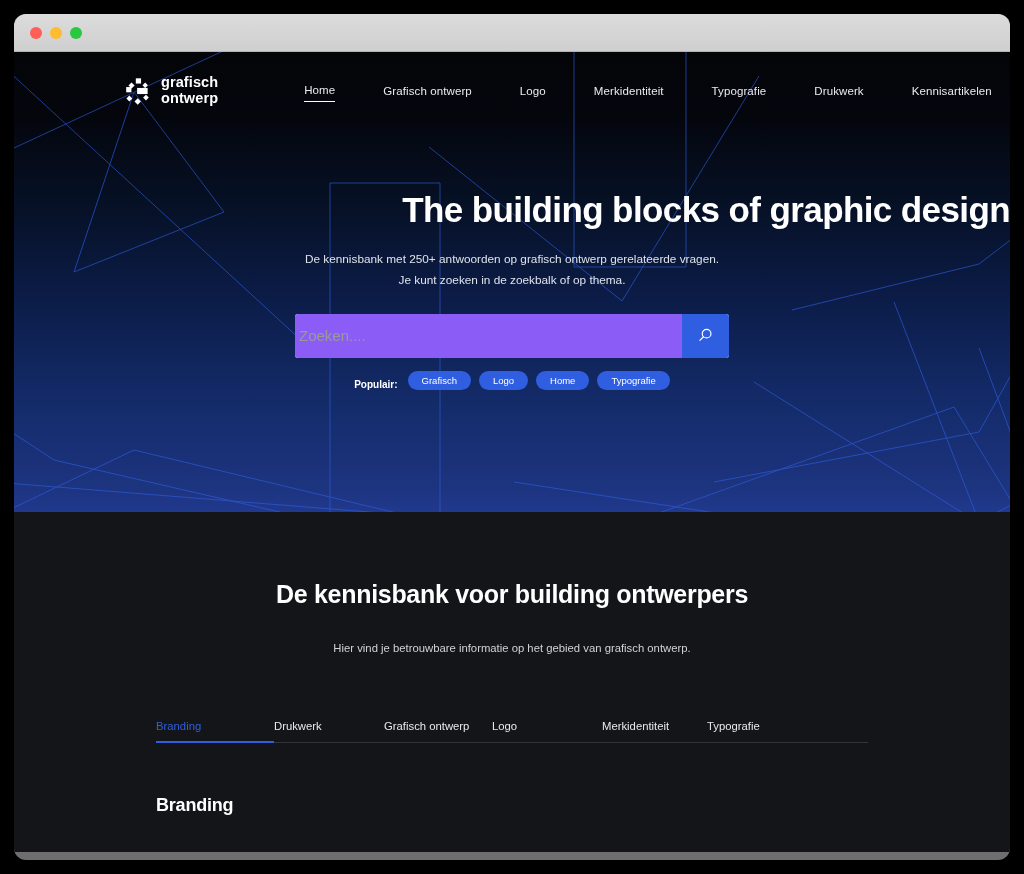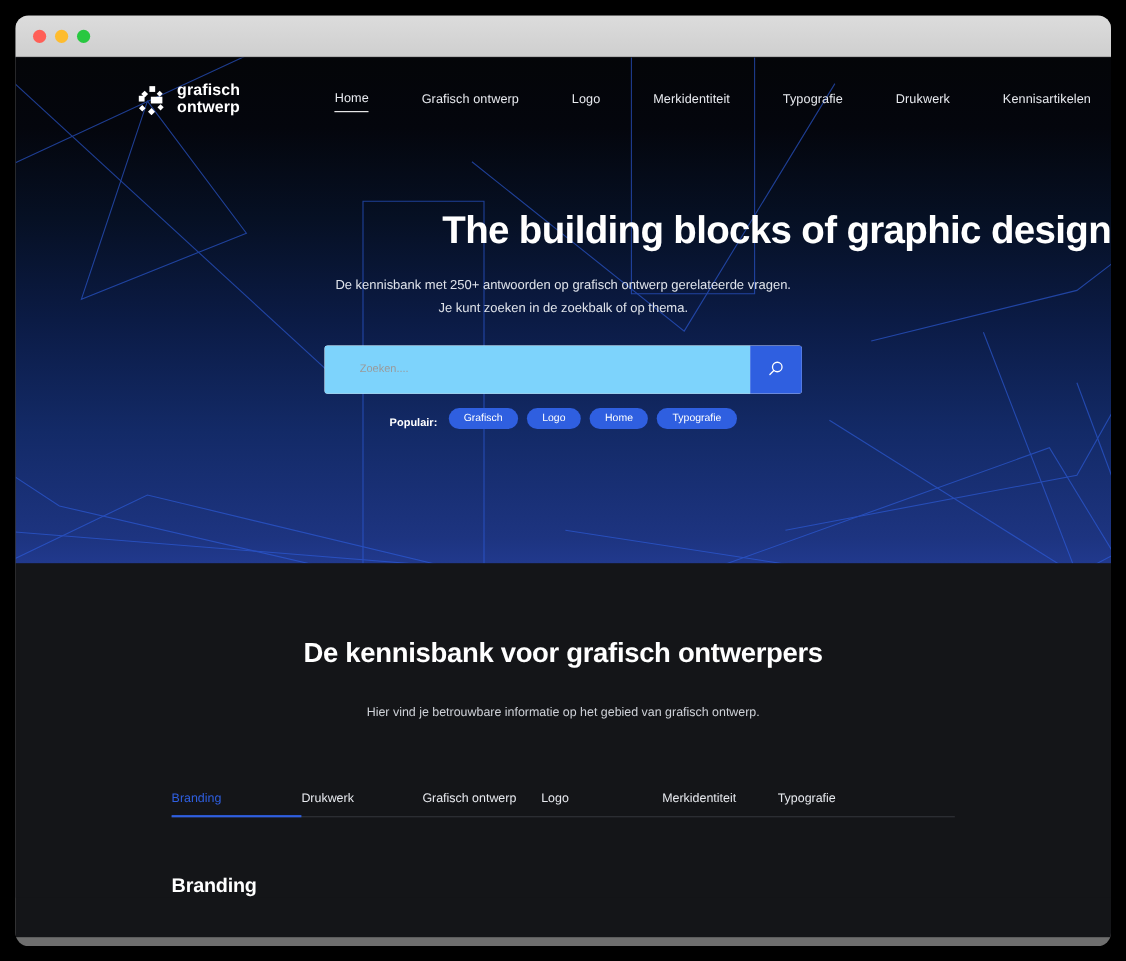--- a/index.html
+++ b/index.html
@@ -150,25 +150,25 @@
     height: 44px;
     display: flex;
     border-radius: 3px;
     overflow: hidden;
     background: #ffffff;
   }
   #search-input {
     flex: 1;
     border: 0;
     outline: none;
-    background: #7dd3fc;
+    background: #8b5cf6;
     font-family: "Liberation Sans", sans-serif;
-    font-size: 10px;
+    font-size: 15px;
     color: #2a2a2a;
-    padding: 0 32px;
+    padding: 0 4px;
   }
   #search-input::placeholder { color: #9a9a9a; }
   #search-button {
     width: 47px;
     border: 0;
     background: #2f5fe0;
     cursor: pointer;
     display: flex;
     align-items: center;
     justify-content: center;
@@ -375,21 +375,21 @@
           <span id="popular-label">Populair:</span>
           <button class="tag">Grafisch</button>
           <button class="tag">Logo</button>
           <button class="tag">Home</button>
           <button class="tag">Typografie</button>
         </div>
       </div>
     </section>
 
     <section id="knowledge">
-      <h2 id="knowledge-title">De kennisbank voor grafisch ontwerpers</h2>
+      <h2 id="knowledge-title">De kennisbank voor building ontwerpers</h2>
 
       <p id="knowledge-sub">
         <span>Hier vind je betrouwbare informatie op het gebied van grafisch ontwerp.</span>
       </p>
 
       <div id="tabs-wrap">
         <button class="tab active" style="width:118px">Branding</button>
         <button class="tab" style="width:110px">Drukwerk</button>
         <button class="tab" style="width:108px">Grafisch ontwerp</button>
         <button class="tab" style="width:110px">Logo</button>

